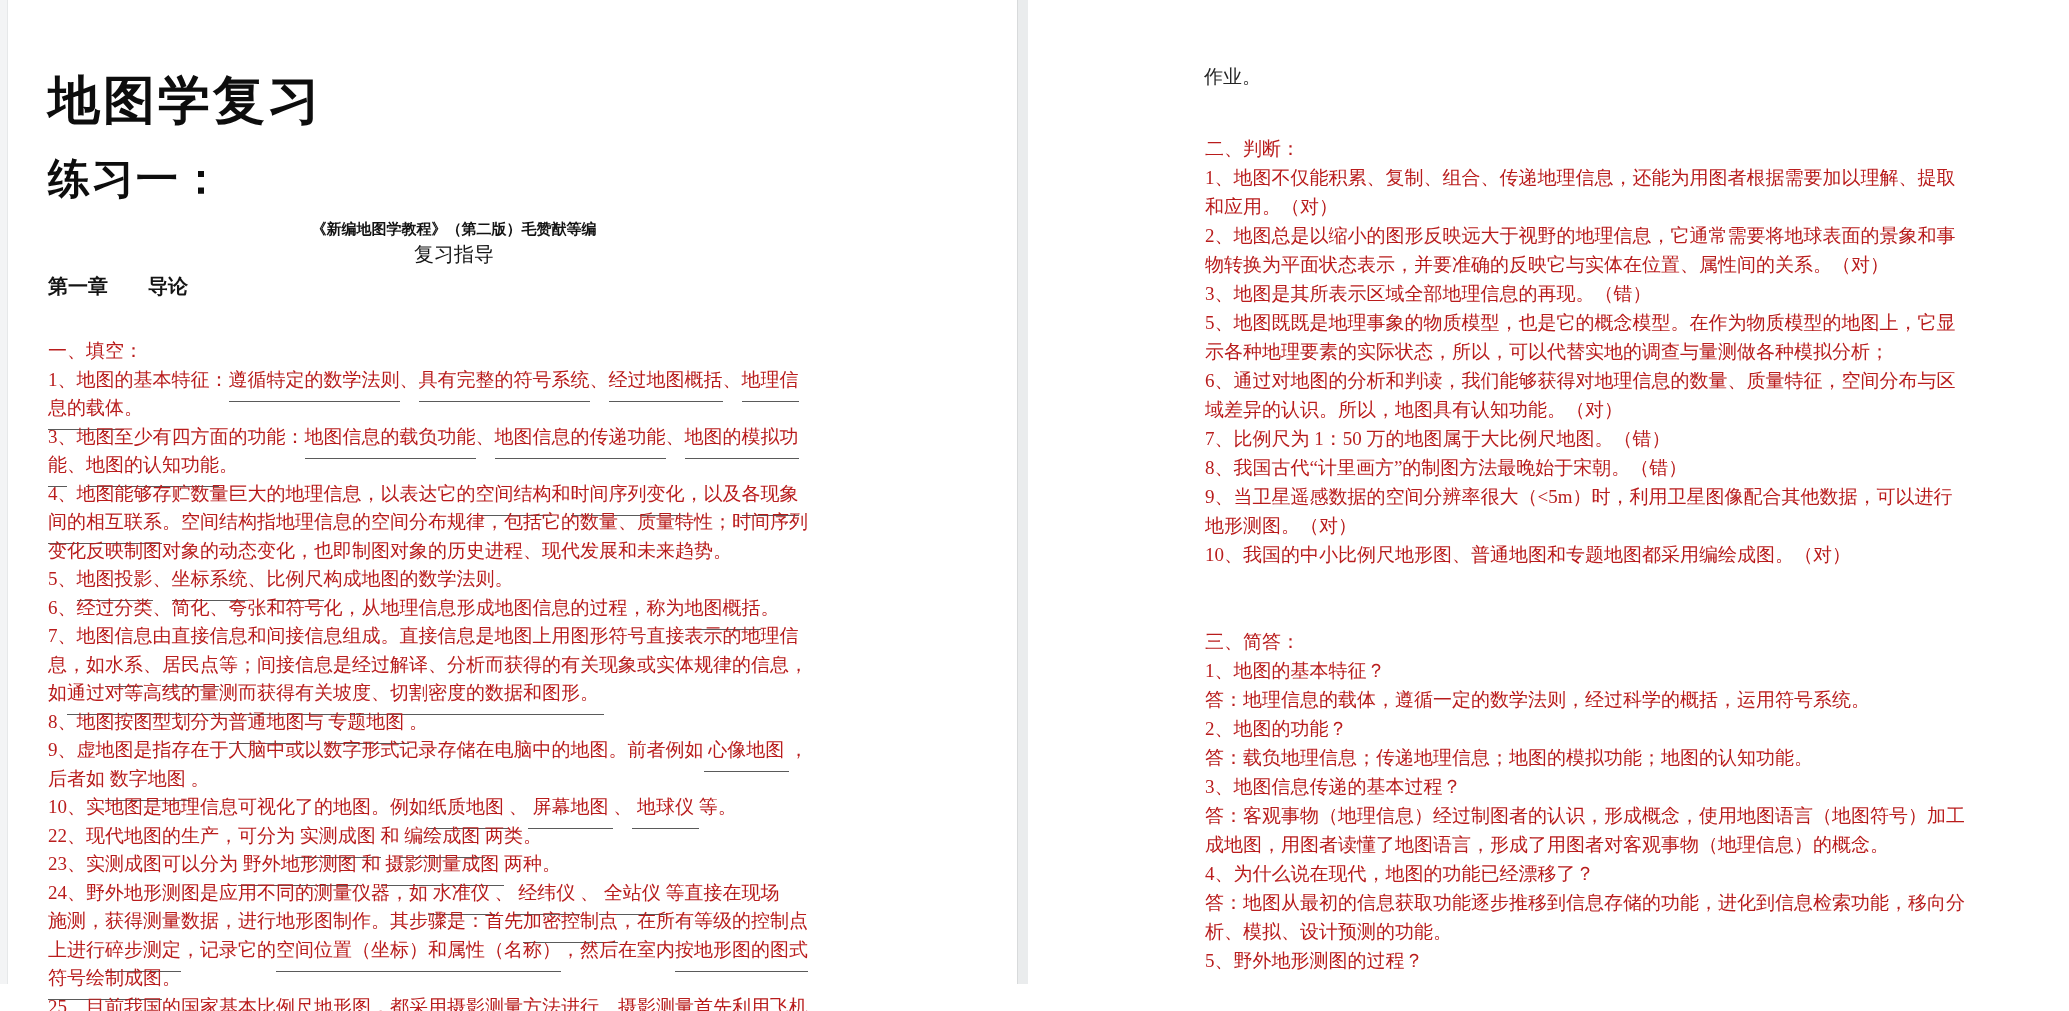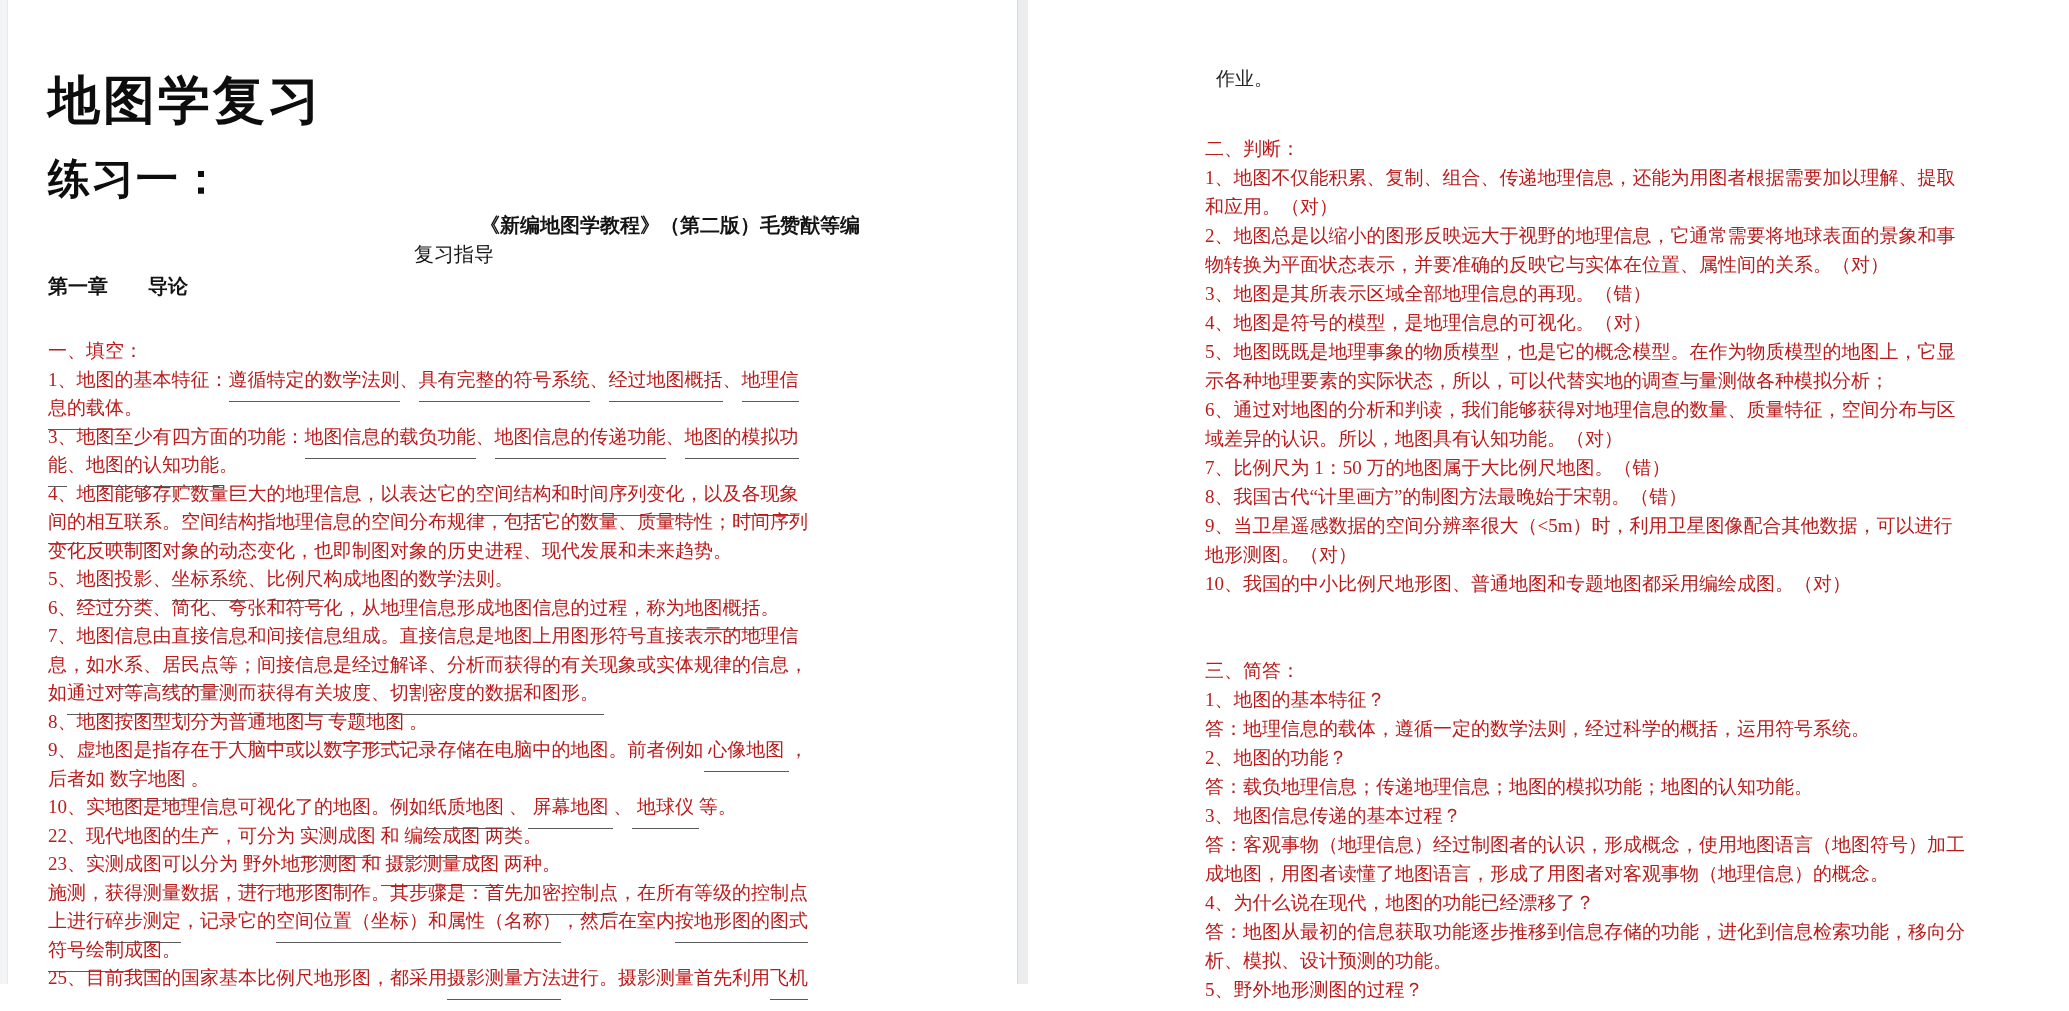--- a/index.html
+++ b/index.html
@@ -12,27 +12,27 @@
   #viewer{position:relative;width:2069px;height:984px;}
   .page{position:absolute;top:0;bottom:0;background:#ffffff;}
   #page-left{left:0;width:1017px;}
   #page-right{left:1028px;right:0;}
   #left-edge{position:absolute;left:0;top:0;bottom:0;width:7px;background:#f3f4f5;border-right:1px solid #e6e8e9;}
   #page-divider{position:absolute;left:1017px;top:0;bottom:0;width:11px;background:#eaeced;border-left:1px solid #d8dadb;border-right:1px solid #d8dadb;}
 
   .abs{position:absolute;}
   .t1{top:66px;left:48px;font-size:52px;font-weight:700;color:#0d0d0d;letter-spacing:3px;white-space:pre;}
   .t2{top:151px;left:48px;font-size:42px;font-weight:700;color:#0d0d0d;letter-spacing:2px;white-space:pre;}
-  .refline{top:212px;left:48px;width:812px;text-align:right;font-size:20px;font-weight:700;color:#141414;white-space:pre;}
+  .refline{top:220px;left:48px;width:812px;text-align:center;font-size:15px;font-weight:700;color:#141414;white-space:pre;}
   .refline2{top:241px;left:48px;width:812px;text-align:center;font-size:20px;font-weight:400;color:#141414;white-space:pre;}
   .chapter{top:273px;left:48px;font-size:20px;font-weight:700;color:#141414;white-space:pre;text-align:right;}
 
   .lines{position:absolute;}
   #lines-left{top:301px;left:48px;margin-top:36px;}
-  #right-opening{top:64px;left:188px;font-size:19px;line-height:29px;white-space:pre;}
+  #right-opening{top:64px;left:176px;font-size:19px;line-height:29px;white-space:pre;font-family:Liberation Mono, monospace;}
   #lines-right{top:134px;left:177px;}
 
   .ln{white-space:pre;font-size:19px;color:#b91c1c;}
   #lines-left .ln{height:28.5px;line-height:28.5px;}
   #lines-right .ln{height:29px;line-height:29px;}
   .u{border-bottom:1.5px solid #5a5a5a;padding-bottom:11px;text-align:center;}
 </style>
 </head>
 <body>
 
@@ -58,39 +58,39 @@
         <div class="ln"><span>6、经过分类、简化、夸张和符号化，从地理信息形成地图信息的过程，称为</span><span class="u">地图概括</span><span>。</span></div>
         <div class="ln"><span>7、地图信息由直接信息和间接信息组成。直接信息是地图上用图形符号直接表示的地理信</span></div>
         <div class="ln"><span>息，如</span><span class="u">水系</span><span>、</span><span class="u">居民点</span><span>等；间接信息是经过解译、分析而获得的有关现象或实体规律的信息，</span></div>
         <div class="ln"><span>如</span><span class="u">通过对等高线的量测而获得有关坡度、切割密度的数据和图形。 </span></div>
         <div class="ln"><span>8、地图按图型划分为</span><span class="u">普通地图</span><span>与</span><span class="u"> 专题地图 </span><span>。</span></div>
         <div class="ln"><span>9、虚地图是指存在于人脑中或以数字形式记录存储在电脑中的地图。前者例如</span><span class="u"> 心像地图 </span><span>，</span></div>
         <div class="ln"><span>后者如</span><span class="u"> 数字地图 </span><span>。</span></div>
         <div class="ln"><span>10、实地图是地理信息可视化了的地图。例如</span><span class="u">纸质地图 </span><span>、</span><span class="u"> 屏幕地图 </span><span>、</span><span class="u"> 地球仪 </span><span>等。</span></div>
         <div class="ln"><span>22、现代地图的生产，可分为</span><span class="u"> 实测成图 </span><span>和</span><span class="u"> 编绘成图 </span><span>两类。</span></div>
         <div class="ln"><span>23、实测成图可以分为</span><span class="u"> 野外地形测图 </span><span>和</span><span class="u"> 摄影测量成图 </span><span>两种。</span></div>
+        <div class="ln"><span>24、野外地形测图是应用不同的测量仪器，如</span><span class="u"> 水准仪 </span><span>、</span><span class="u"> 经纬仪 </span><span>、</span><span class="u"> 全站仪 </span><span>等直接在现场</span></div>
         <div class="ln"><span>施测，获得测量数据，进行地形图制作。其步骤是：首先</span><span class="u">加密控制点</span><span>，在所有等级的控制点</span></div>
         <div class="ln"><span>上进行</span><span class="u">碎步测定</span><span>，记录它的</span><span class="u">空间位置（坐标）和属性（名称）</span><span>，然后在室内</span><span class="u">按地形图的图式</span></div>
         <div class="ln"><span class="u">符号绘制成图</span><span>。</span></div>
         <div class="ln"><span>25、目前我国的国家基本比例尺地形图，都采用</span><span class="u">摄影测量方法</span><span>进行。摄影测量首先利用</span><span class="u">飞机</span></div>
       </div>
   </div>
 
   <div id="page-divider"></div>
 
   <div id="page-right" class="page">
     <div id="right-opening" class="abs">作业。</div>
     <div id="lines-right" class="lines">
         <div class="ln"><span>二、判断：</span></div>
         <div class="ln"><span>1、地图不仅能积累、复制、组合、传递地理信息，还能为用图者根据需要加以理解、提取</span></div>
         <div class="ln"><span>和应用。（对）</span></div>
         <div class="ln"><span>2、地图总是以缩小的图形反映远大于视野的地理信息，它通常需要将地球表面的景象和事</span></div>
         <div class="ln"><span>物转换为平面状态表示，并要准确的反映它与实体在位置、属性间的关系。（对）</span></div>
         <div class="ln"><span>3、地图是其所表示区域全部地理信息的再现。（错）</span></div>
-        <div class="ln"><span>4、地图是符号的模型，是地理信息的可视化。（对）</span></div>
         <div class="ln"><span>5、地图既既是地理事象的物质模型，也是它的概念模型。在作为物质模型的地图上，它显</span></div>
         <div class="ln"><span>示各种地理要素的实际状态，所以，可以代替实地的调查与量测做各种模拟分析；</span></div>
         <div class="ln"><span>6、通过对地图的分析和判读，我们能够获得对地理信息的数量、质量特征，空间分布与区</span></div>
         <div class="ln"><span>域差异的认识。所以，地图具有认知功能。（对）</span></div>
         <div class="ln"><span>7、比例尺为 1：50 万的地图属于大比例尺地图。（错）</span></div>
         <div class="ln"><span>8、我国古代“计里画方”的制图方法最晚始于宋朝。（错）</span></div>
         <div class="ln"><span>9、当卫星遥感数据的空间分辨率很大（&lt;5m）时，利用卫星图像配合其他数据，可以进行</span></div>
         <div class="ln"><span>地形测图。（对）</span></div>
         <div class="ln"><span>10、我国的中小比例尺地形图、普通地图和专题地图都采用编绘成图。（对）</span></div>
         <div class="ln"><span></span></div>

